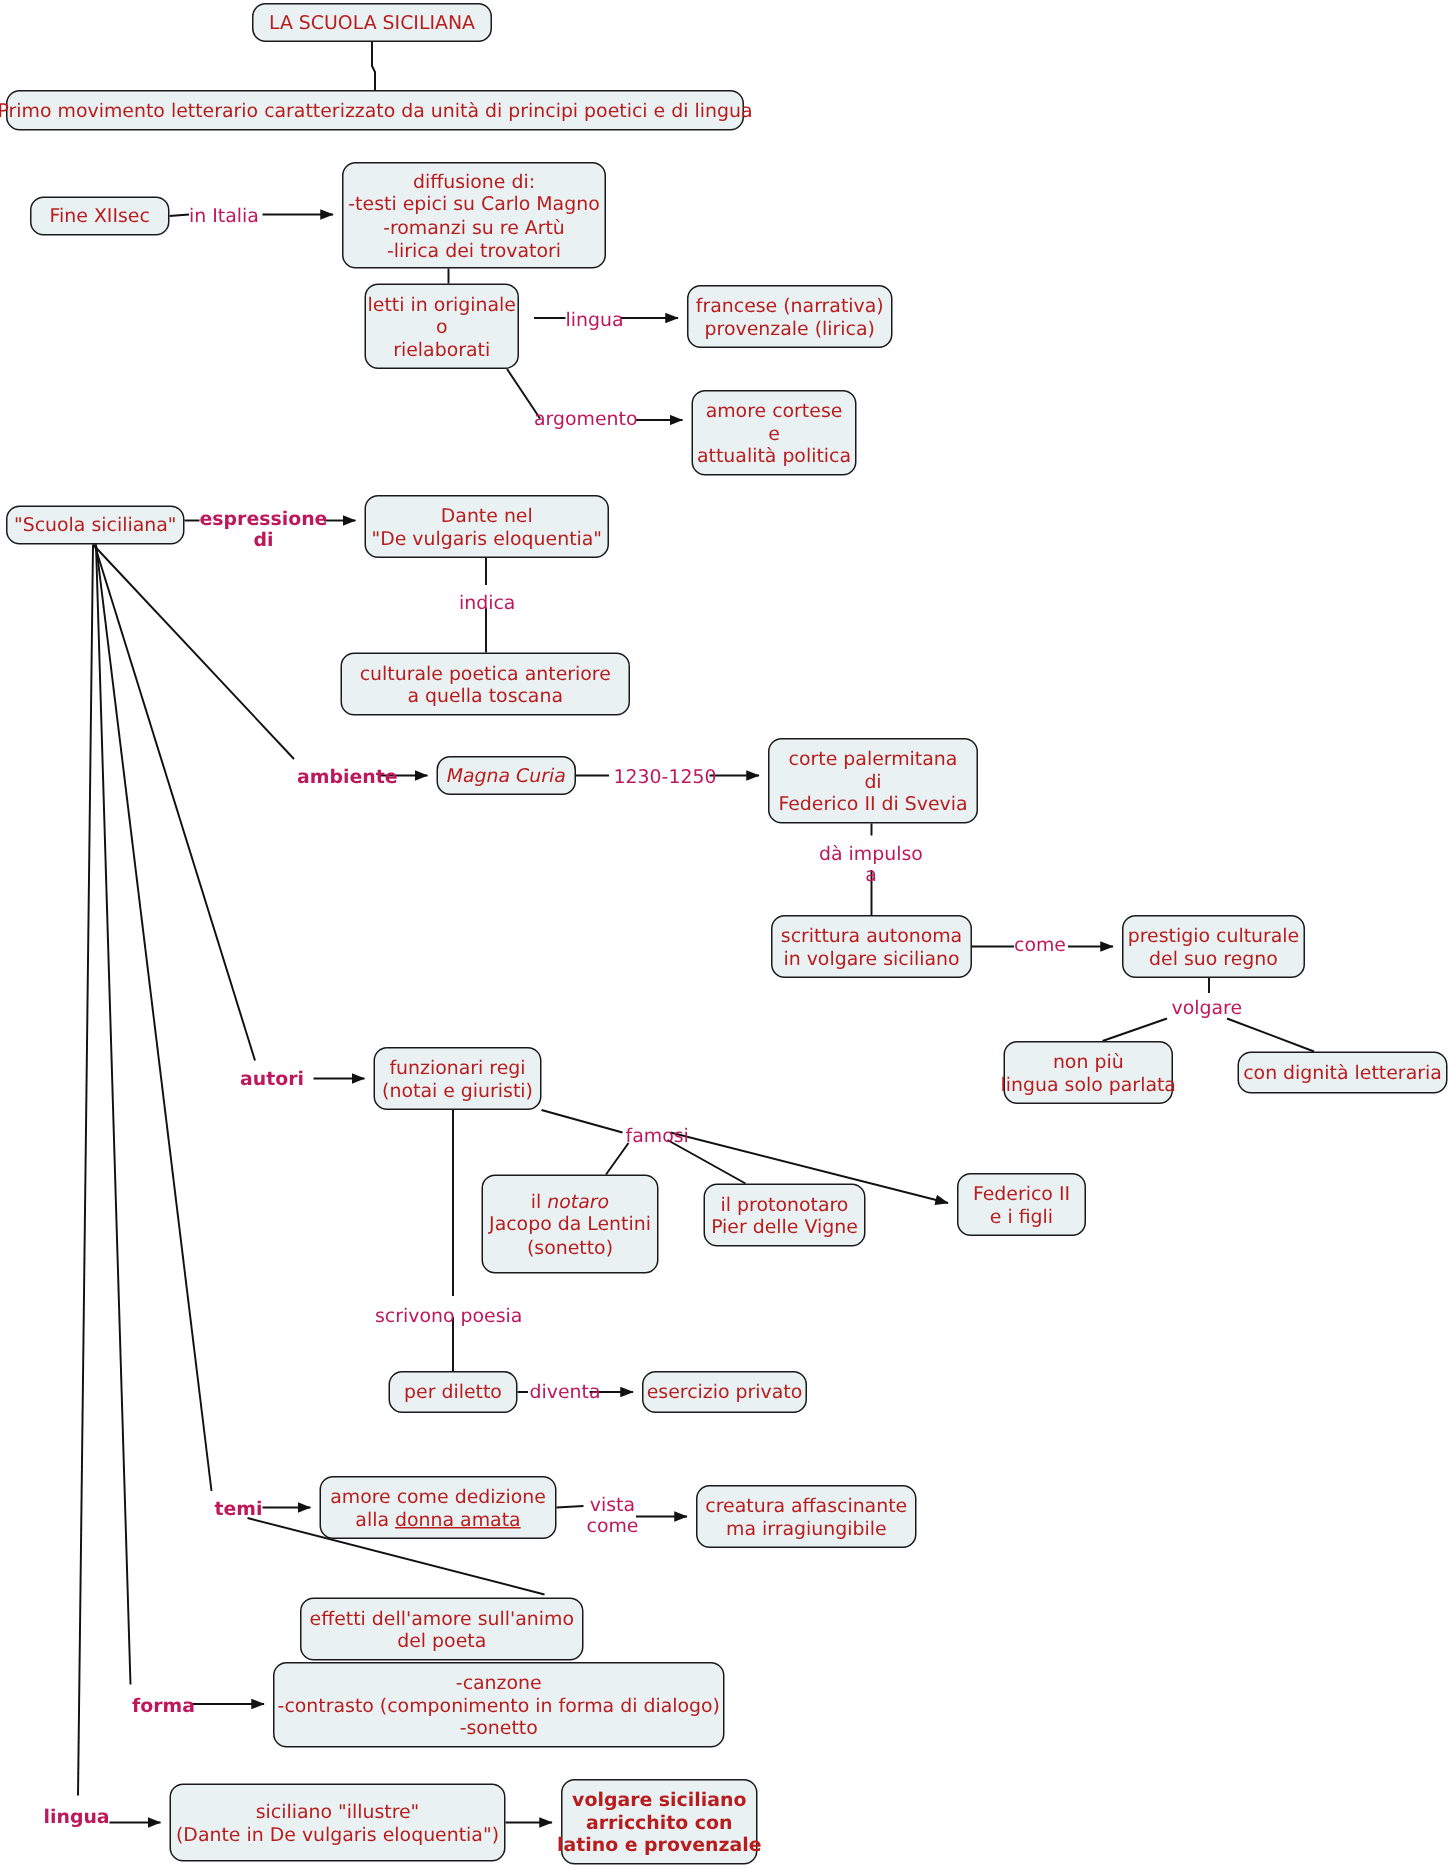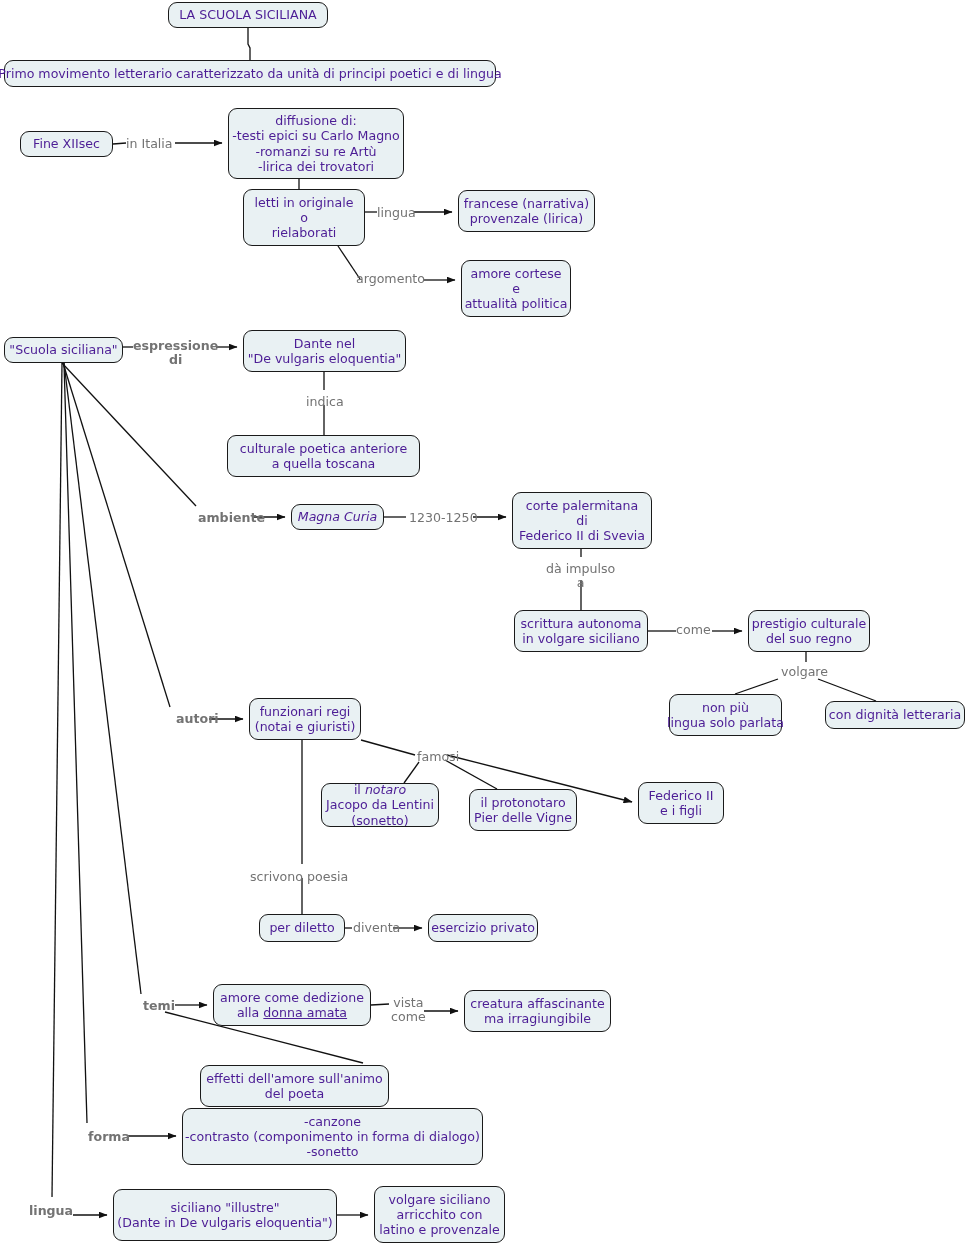--- a/index.html
+++ b/index.html
@@ -24,37 +24,37 @@
     width: 969px;
     height: 1246px;
     pointer-events: none;
   }
   .node {
     position: absolute;
     box-sizing: border-box;
     background: #e9f1f3;
     border: 1.4px solid #1a1a1a;
     border-radius: 9px;
-    color: #4c1d95;
+    color: #b91c1c;
     font-size: 12.6px;
     line-height: 15.2px;
     text-align: center;
     display: flex;
     align-items: center;
     justify-content: center;
     white-space: pre;
     padding: 2px 8px;
     font-family: "DejaVu Sans", sans-serif;
   }
   .node.italic {
     font-style: italic;
   }
   .linklabel {
     position: absolute;
-    color: #737373;
+    color: #be185d;
     font-size: 12.6px;
     line-height: 14.4px;
     text-align: center;
     white-space: pre;
     background: transparent;
     font-family: "DejaVu Sans", sans-serif;
   }
   .linklabel.bold {
     font-weight: bold;
   }
@@ -117,21 +117,21 @@
   </svg>
 
   <div id="nodes-layer">
       <div class="node" style="left: 168px; top: 2px; width: 160px; height: 26px;"><span>LA SCUOLA SICILIANA</span></div>
       <div class="node" style="left: 4px; top: 60px; width: 492px; height: 27px;"><span>Primo movimento letterario caratterizzato da unità di principi poetici e di lingua</span></div>
       <div class="node" style="left: 20px; top: 131px; width: 93px; height: 26px;"><span>Fine XIIsec</span></div>
       <div class="node" style="left: 228px; top: 108px; width: 176px; height: 71px;"><span>diffusione di:
 -testi epici su Carlo Magno
 -romanzi su re Artù
 -lirica dei trovatori</span></div>
-      <div class="node" style="left: 243px; top: 189px; width: 122px; height: 57px;"><span>letti in originale
+      <div class="node" style="left: 243px; top: 189px; width: 103px; height: 57px;"><span>letti in originale
 o
 rielaborati</span></div>
       <div class="node" style="left: 458px; top: 190px; width: 137px; height: 42px;"><span>francese (narrativa)
 provenzale (lirica)</span></div>
       <div class="node" style="left: 461px; top: 260px; width: 110px; height: 57px;"><span>amore cortese
 e
 attualità politica</span></div>
       <div class="node" style="left: 4px; top: 337px; width: 119px; height: 26px;"><span>"Scuola siciliana"</span></div>
       <div class="node" style="left: 243px; top: 330px; width: 163px; height: 42px;"><span>Dante nel
 "De vulgaris eloquentia"</span></div>
@@ -143,58 +143,58 @@
 Federico II di Svevia</span></div>
       <div class="node" style="left: 514px; top: 610px; width: 134px; height: 42px;"><span>scrittura autonoma
 in volgare siciliano</span></div>
       <div class="node" style="left: 748px; top: 610px; width: 122px; height: 42px;"><span>prestigio culturale
 del suo regno</span></div>
       <div class="node" style="left: 669px; top: 694px; width: 113px; height: 42px;"><span>non più
 lingua solo parlata</span></div>
       <div class="node" style="left: 825px; top: 701px; width: 140px; height: 28px;"><span>con dignità letteraria</span></div>
       <div class="node" style="left: 249px; top: 698px; width: 112px; height: 42px;"><span>funzionari regi
 (notai e giuristi)</span></div>
-      <div class="node" style="left: 321px; top: 783px; width: 118px; height: 44px;"><span>il <span class="it">notaro</span>
+      <div class="node" style="left: 321px; top: 783px; width: 118px; height: 66px;"><span>il <span class="it">notaro</span>
 Jacopo da Lentini
 (sonetto)</span></div>
       <div class="node" style="left: 469px; top: 789px; width: 108px; height: 42px;"><span>il protonotaro
 Pier delle Vigne</span></div>
       <div class="node" style="left: 638px; top: 782px; width: 86px; height: 42px;"><span>Federico II
 e i figli</span></div>
       <div class="node" style="left: 259px; top: 914px; width: 86px; height: 28px;"><span>per diletto</span></div>
       <div class="node" style="left: 428px; top: 914px; width: 110px; height: 28px; text-align: right;"><span>esercizio privato</span></div>
       <div class="node" style="left: 213px; top: 984px; width: 158px; height: 42px;"><span>amore come dedizione
 alla <span class="u">donna amata</span></span></div>
       <div class="node" style="left: 464px; top: 990px; width: 147px; height: 42px;"><span>creatura affascinante
 ma irragiungibile</span></div>
       <div class="node" style="left: 200px; top: 1053px; width: 189px; height: 42px; margin-top: 12px;"><span>effetti dell'amore sull'animo
 del poeta</span></div>
       <div class="node" style="left: 182px; top: 1108px; width: 301px; height: 57px;"><span>-canzone
 -contrasto (componimento in forma di dialogo)
 -sonetto</span></div>
       <div class="node" style="left: 113px; top: 1189px; width: 224px; height: 52px;"><span>siciliano "illustre"
 (Dante in De vulgaris eloquentia")</span></div>
-      <div class="node" style="left: 374px; top: 1186px; width: 131px; height: 57px;"><span>volgare siciliano
+      <div class="node" style="left: 374px; top: 1186px; width: 131px; height: 57px; font-weight: bold;"><span>volgare siciliano
 arricchito con
 latino e provenzale</span></div>
     </div>
   <div id="labels-layer">
       <div class="linklabel" style="left: 126px; top: 137px;">in Italia</div>
       <div class="linklabel" style="left: 377px; top: 206px;">lingua</div>
       <div class="linklabel" style="left: 356px; top: 272px;">argomento</div>
       <div class="linklabel bold" style="left: 133px; top: 339px;">espressione
 di</div>
       <div class="linklabel" style="left: 306px; top: 395px;">indica</div>
       <div class="linklabel bold" style="left: 198px; top: 511px;">ambiente</div>
       <div class="linklabel" style="left: 409px; top: 511px;">1230-1250</div>
       <div class="linklabel" style="left: 546px; top: 562px;">dà impulso
 a</div>
       <div class="linklabel" style="left: 676px; top: 623px;">come</div>
       <div class="linklabel" style="left: 781px; top: 665px;">volgare</div>
-      <div class="linklabel bold" style="left: 176px; top: 712px;">autori</div>
+      <div class="linklabel bold" style="left: 160px; top: 712px;">autori</div>
       <div class="linklabel" style="left: 417px; top: 750px;">famosi</div>
       <div class="linklabel" style="left: 250px; top: 870px;">scrivono poesia</div>
       <div class="linklabel" style="left: 353px; top: 921px;">diventa</div>
       <div class="linklabel bold" style="left: 143px; top: 999px;">temi</div>
       <div class="linklabel" style="left: 391px; top: 996px;">vista
 come</div>
       <div class="linklabel bold" style="left: 88px; top: 1130px;">forma</div>
       <div class="linklabel bold" style="left: 29px; top: 1204px;">lingua</div>
     </div>
 

